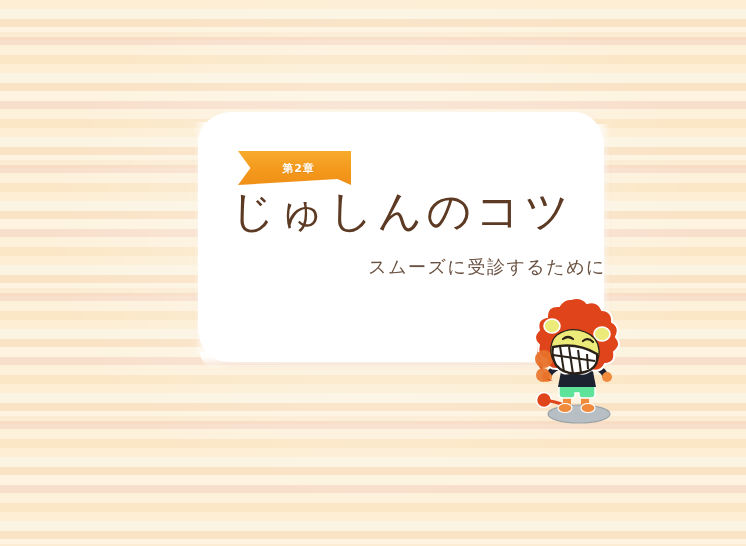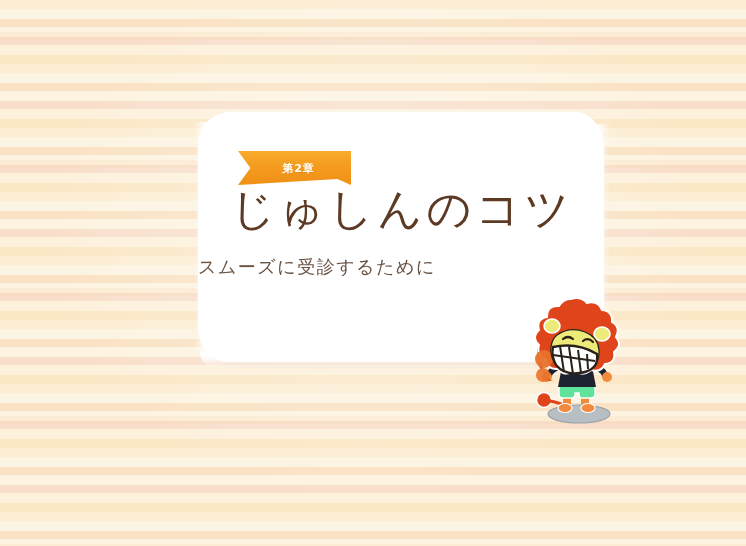--- a/index.html
+++ b/index.html
@@ -157,34 +157,34 @@
     text-shadow: 0 1px 0 rgba(190,115,15,0.30);
   }
 
   
   #main-title {
     position: absolute;
     left: 198px;
     top: 190px;
     width: 408px;
     text-align: center;
-    font-family: Liberation Mono, monospace;
+    font-family: Liberation Serif, serif;
     font-size: 44px;
     line-height: 1;
     letter-spacing: 4px;
     color: #5c3a23;
     font-weight: 300;
     white-space: nowrap;
   }
   #subtitle {
     position: absolute;
     left: 198px;
     top: 256px;
     width: 408px;
-    text-align: left;
+    text-align: right;
     font-size: 18px;
     line-height: 1.2;
     letter-spacing: 1.5px;
     color: #6a5242;
     font-weight: normal;
     white-space: nowrap;
   }
 
   
   #mascot {

